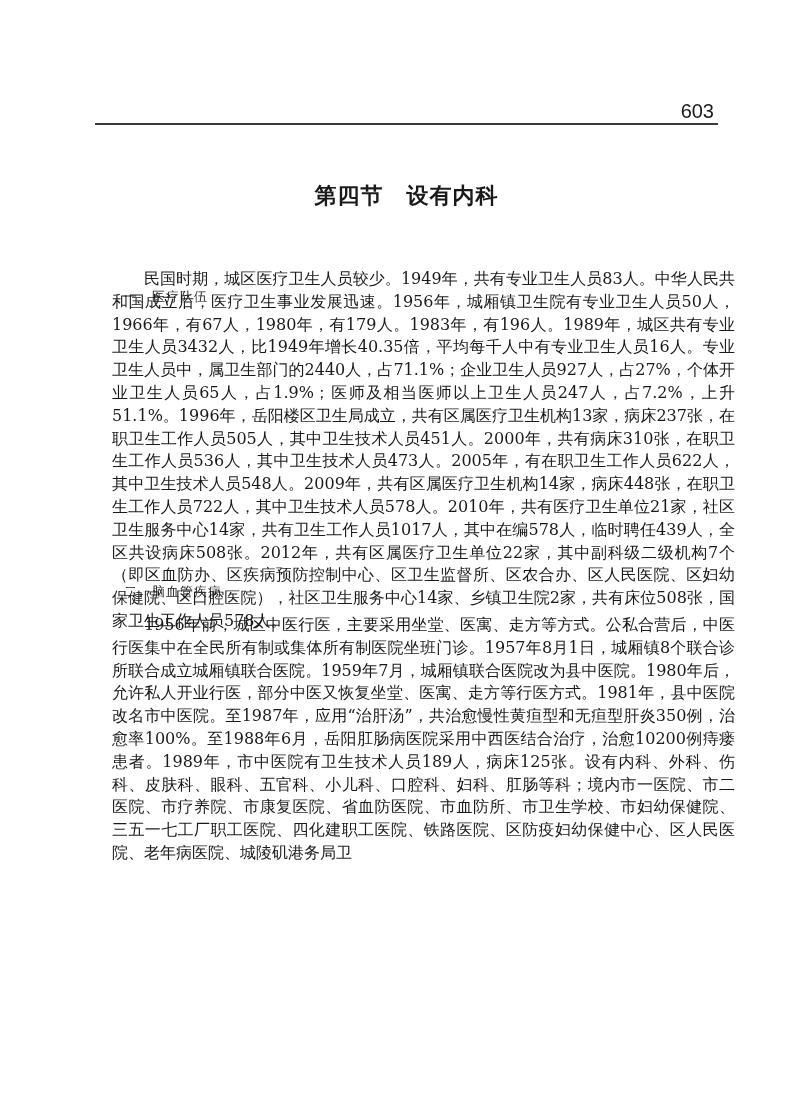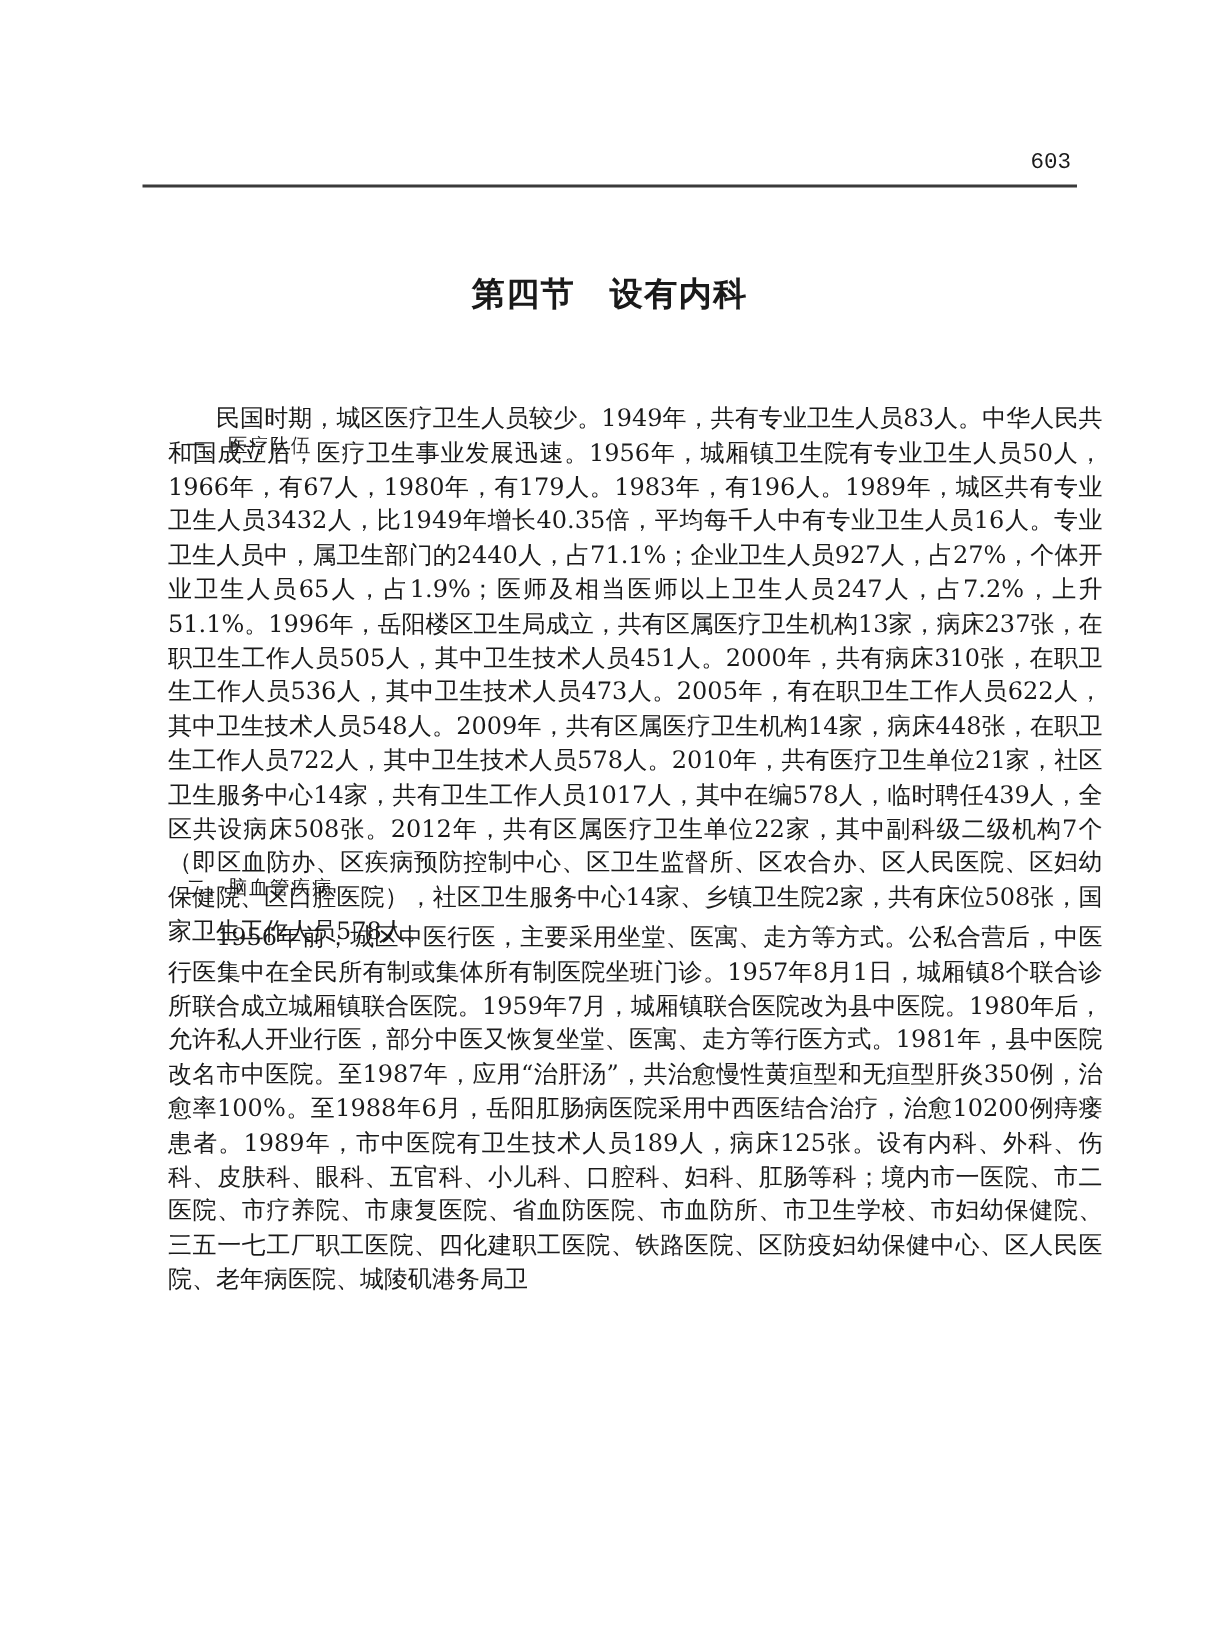--- a/index.html
+++ b/index.html
@@ -36,22 +36,22 @@
       font-family: "DejaVu Sans", "Liberation Sans", sans-serif;
       font-weight: bold;
       font-size: 14px;
       letter-spacing: 0.5px;
       white-space: pre;
     }
     .page-number {
       position: absolute;
       right: 4px;
       top: 0;
-      font-family: Liberation Mono, monospace;
-      font-size: 15px;
+      font-family: Liberation Sans, sans-serif;
+      font-size: 20px;
     }
     .header-rule {
       position: absolute;
       top: 123px;
       left: 0;
       width: 623px;
       height: 0;
       border-top: 2px solid #3a3a3a;
     }
     .section-title {

